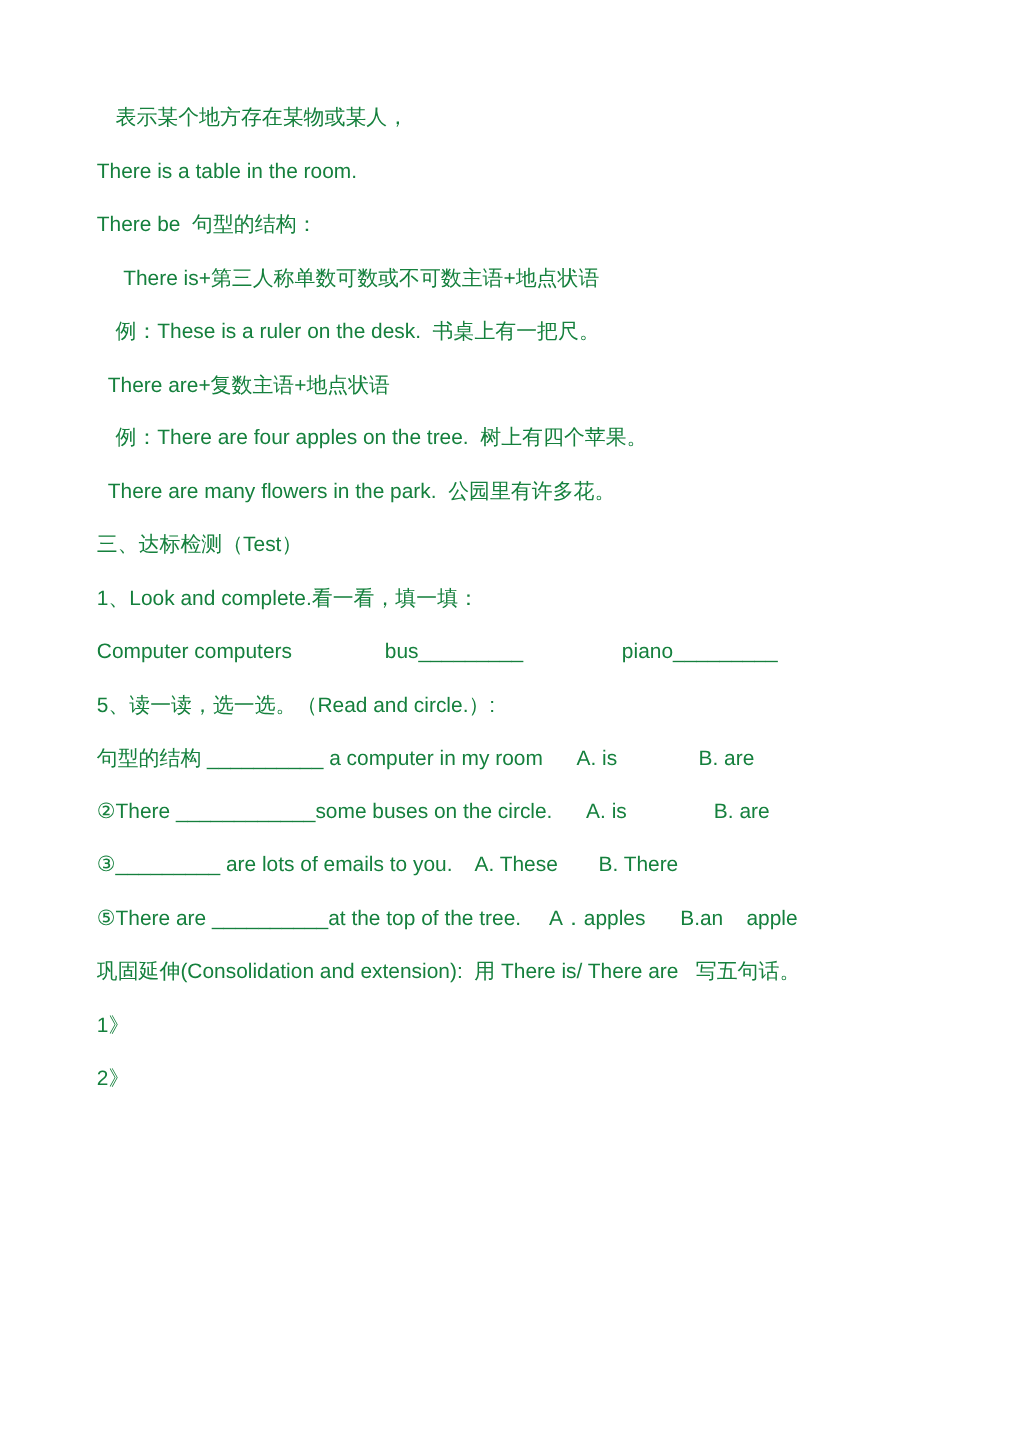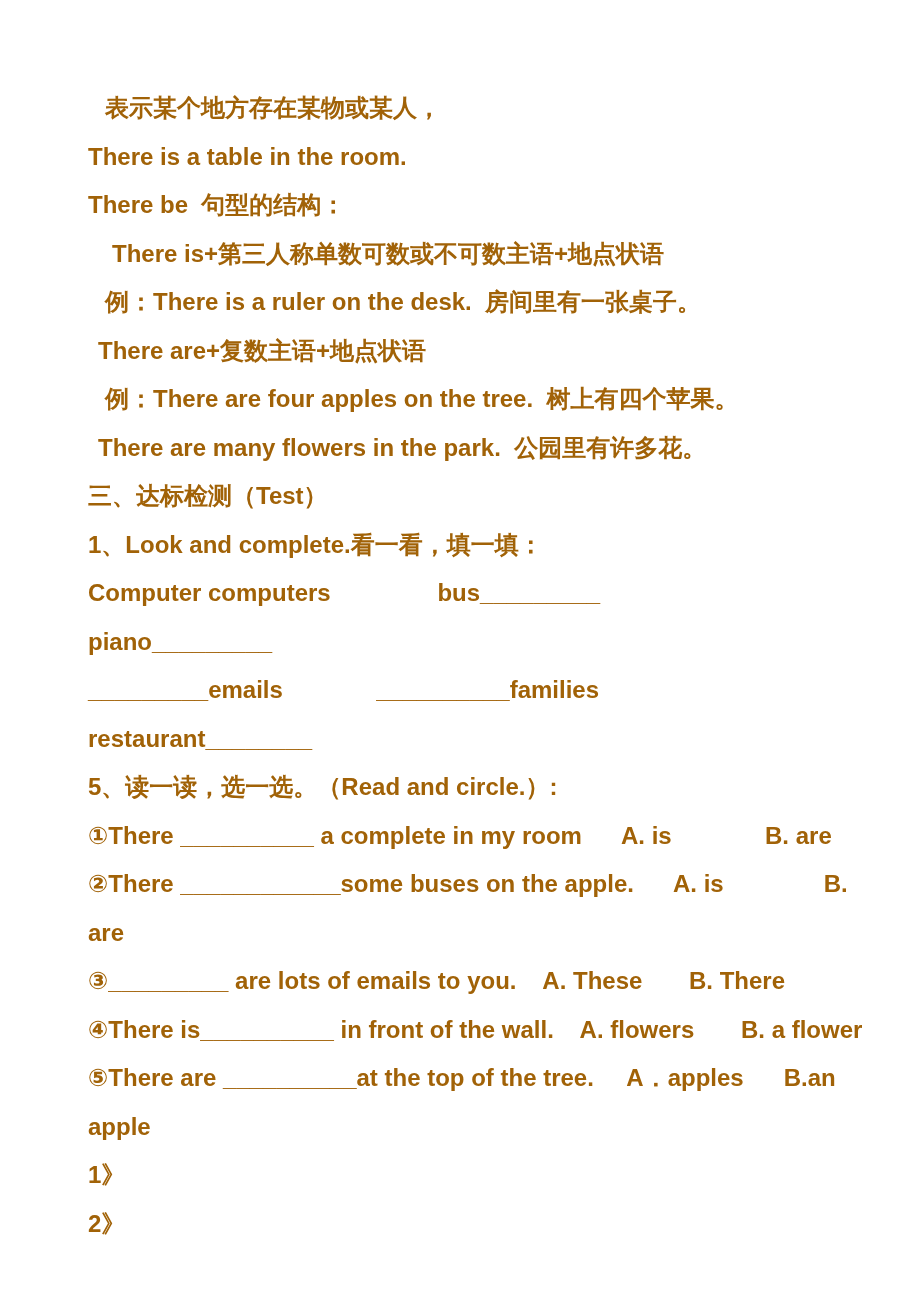--- a/index.html
+++ b/index.html
@@ -14,47 +14,46 @@
     overflow: hidden;
   }
   .page {
     position: relative;
     width: 920px;
     height: 1302px;
     background: #ffffff;
     padding: 84px 36px 0 88px;
   }
   .line {
-    font-size: 24px;
+    font-size: 19px;
     line-height: 48.5px;
     white-space: pre-wrap;
-    color: #a16207;
-    font-weight: 700;
+    color: #15803d;
+    font-weight: 400;
   }
   .ind-s { padding-left: 10px; }
   .ind-m { padding-left: 17px; }
   .ind-l { padding-left: 24px; }
 </style>
 </head>
 <body>
 
 <div class="page">
   <div class="line ind-m">表示某个地方存在某物或某人，</div>
   <div class="line">There is a table in the room.</div>
   <div class="line">There be  句型的结构：</div>
   <div class="line ind-l">There is+第三人称单数可数或不可数主语+地点状语</div>
-  <div class="line ind-m">例：There is a ruler on the desk.  房间里有一张桌子。</div>
+  <div class="line ind-m">例：These is a ruler on the desk.  书桌上有一把尺。</div>
   <div class="line ind-s">There are+复数主语+地点状语</div>
   <div class="line ind-m">例：There are four apples on the tree.  树上有四个苹果。</div>
   <div class="line ind-s">There are many flowers in the park.  公园里有许多花。</div>
   <div class="line">三、达标检测（Test）</div>
   <div class="line">1、Look and complete.看一看，填一填：</div>
   <div class="line">Computer computers                bus_________                 piano_________</div>
-  <div class="line">_________emails              __________families              restaurant________</div>
   <div class="line">5、读一读，选一选。（Read and circle.）:</div>
-  <div class="line">①There __________ a complete in my room      A. is              B. are</div>
-  <div class="line">②There ____________some buses on the apple.      A. is               B. are</div>
+  <div class="line">句型的结构 __________ a computer in my room      A. is              B. are</div>
+  <div class="line">②There ____________some buses on the circle.      A. is               B. are</div>
   <div class="line">③_________ are lots of emails to you.    A. These       B. There</div>
-  <div class="line">④There is__________ in front of the wall.    A. flowers       B. a flower</div>
   <div class="line">⑤There are __________at the top of the tree.     A．apples      B.an    apple</div>
+  <div class="line">巩固延伸(Consolidation and extension):  用 There is/ There are   写五句话。</div>
   <div class="line">1》</div>
   <div class="line">2》</div>
 </div>
 
 </body></html>

